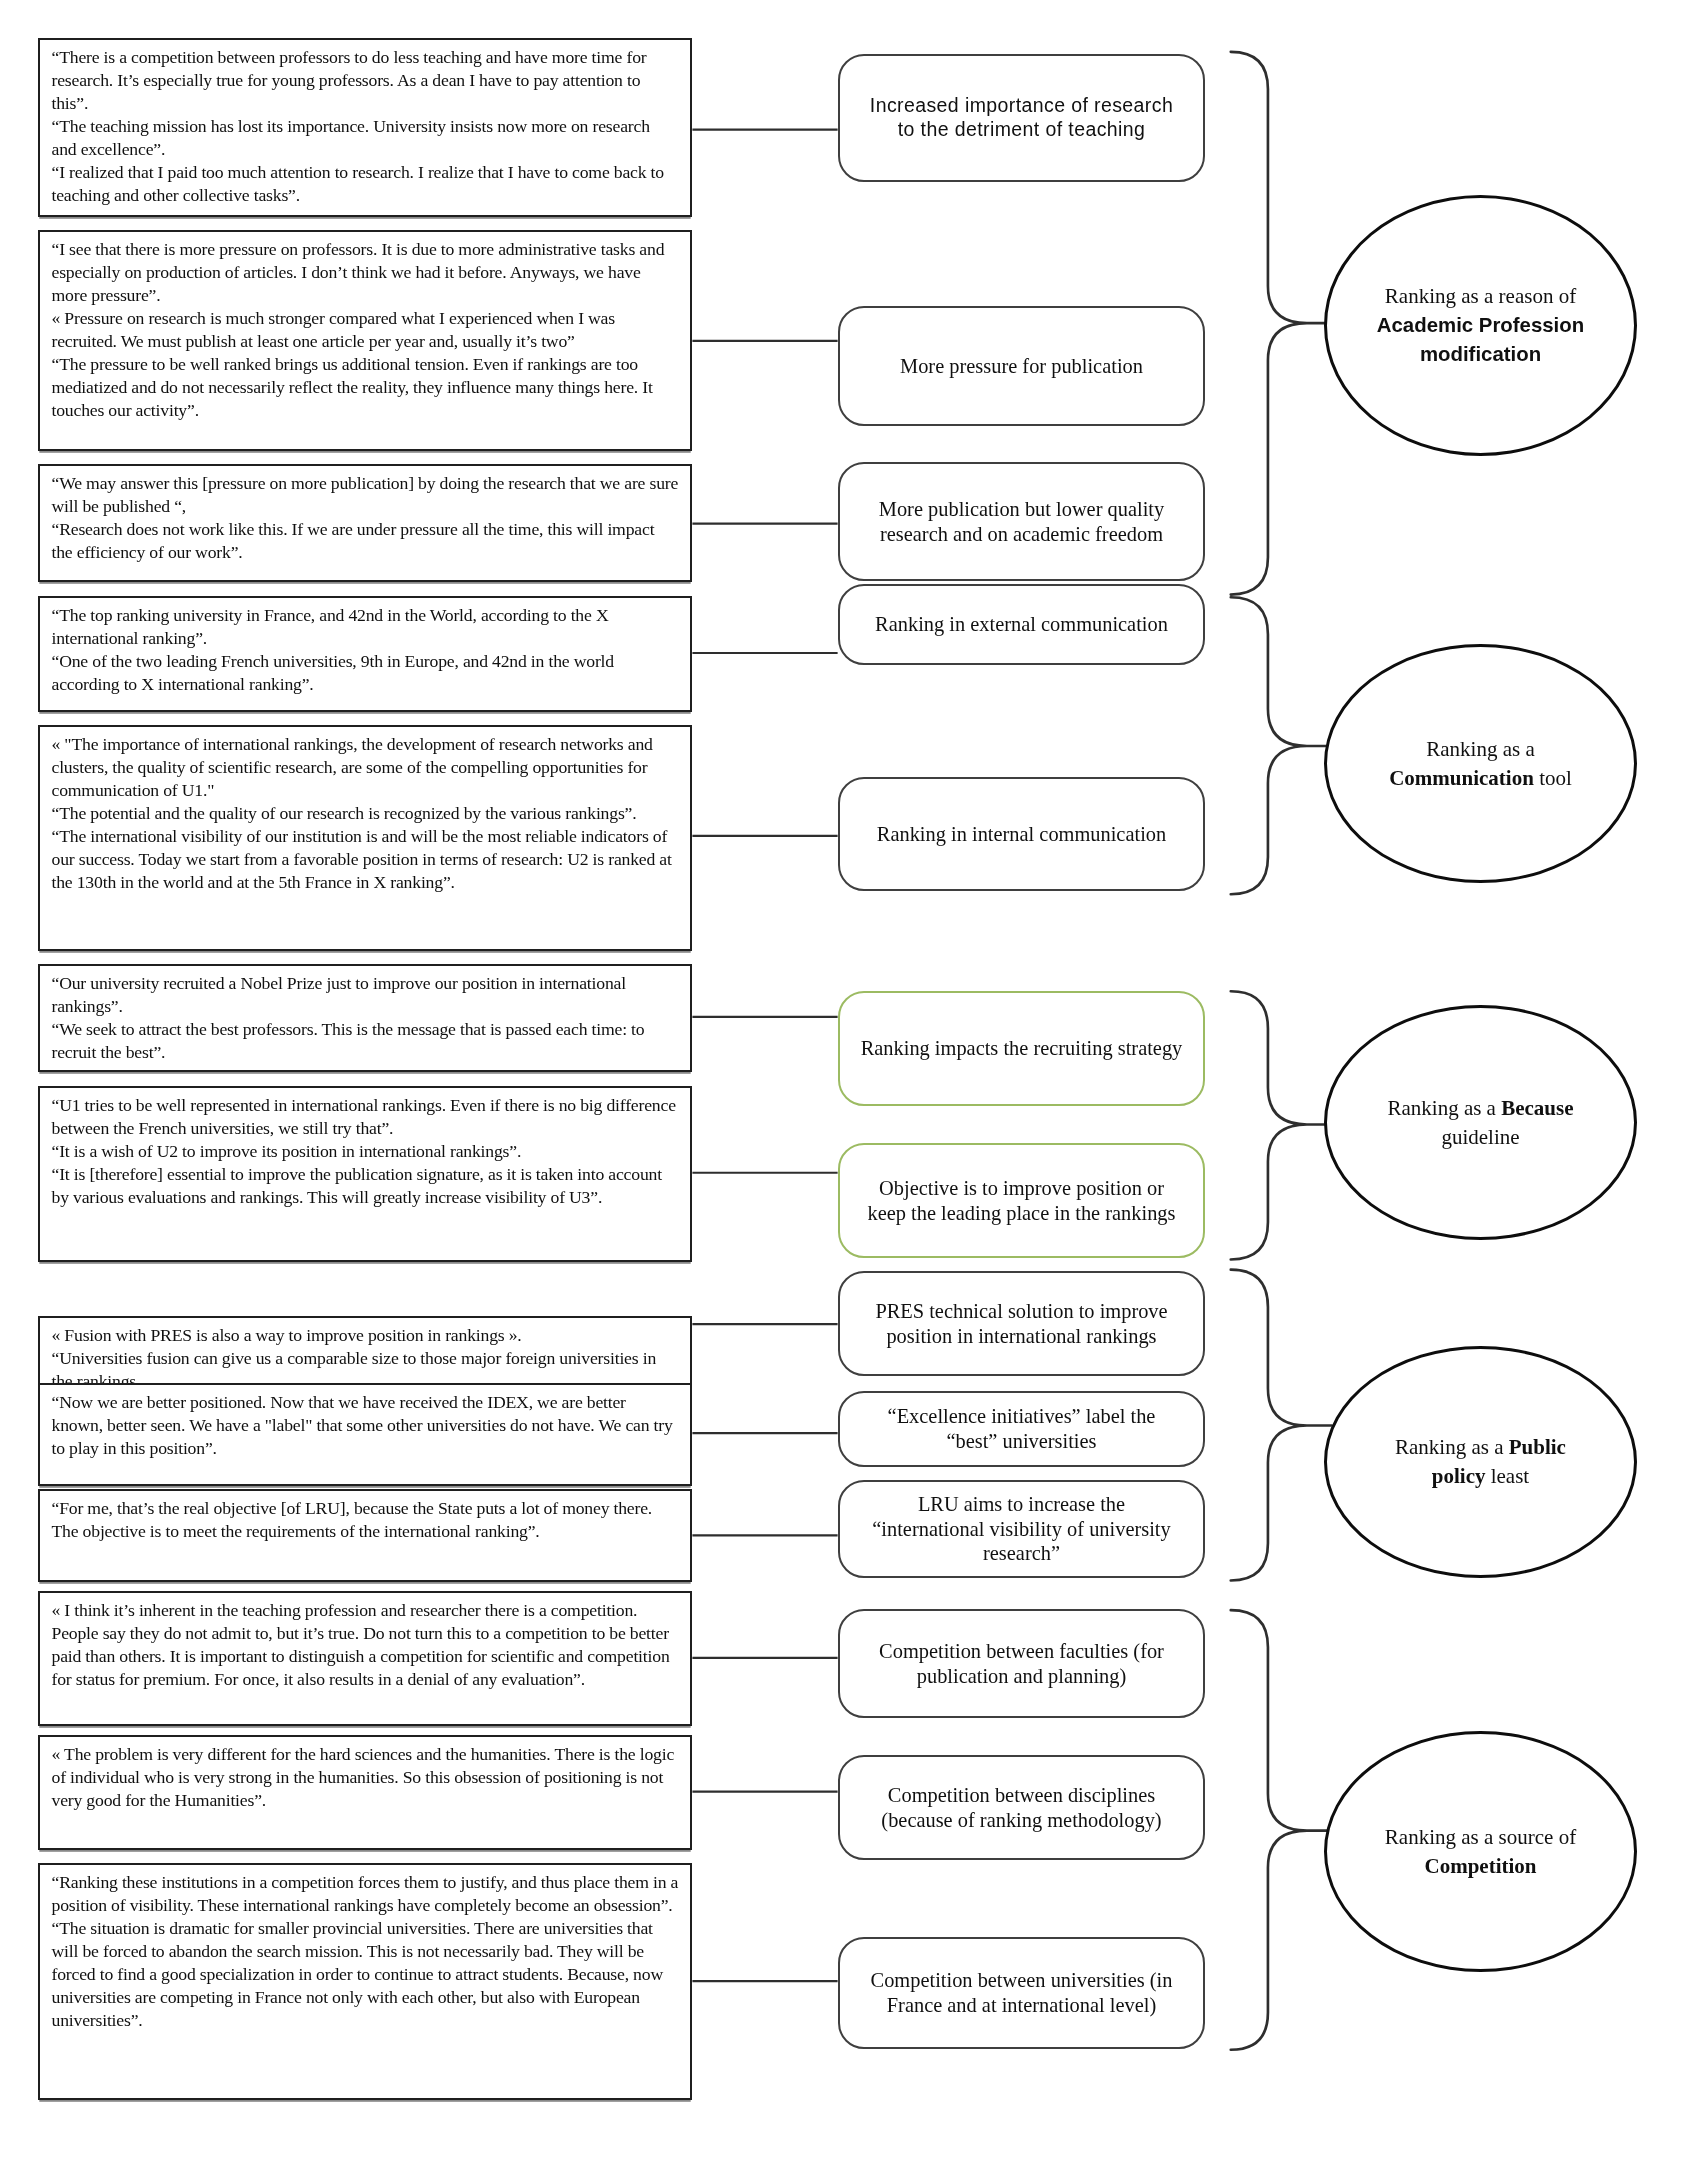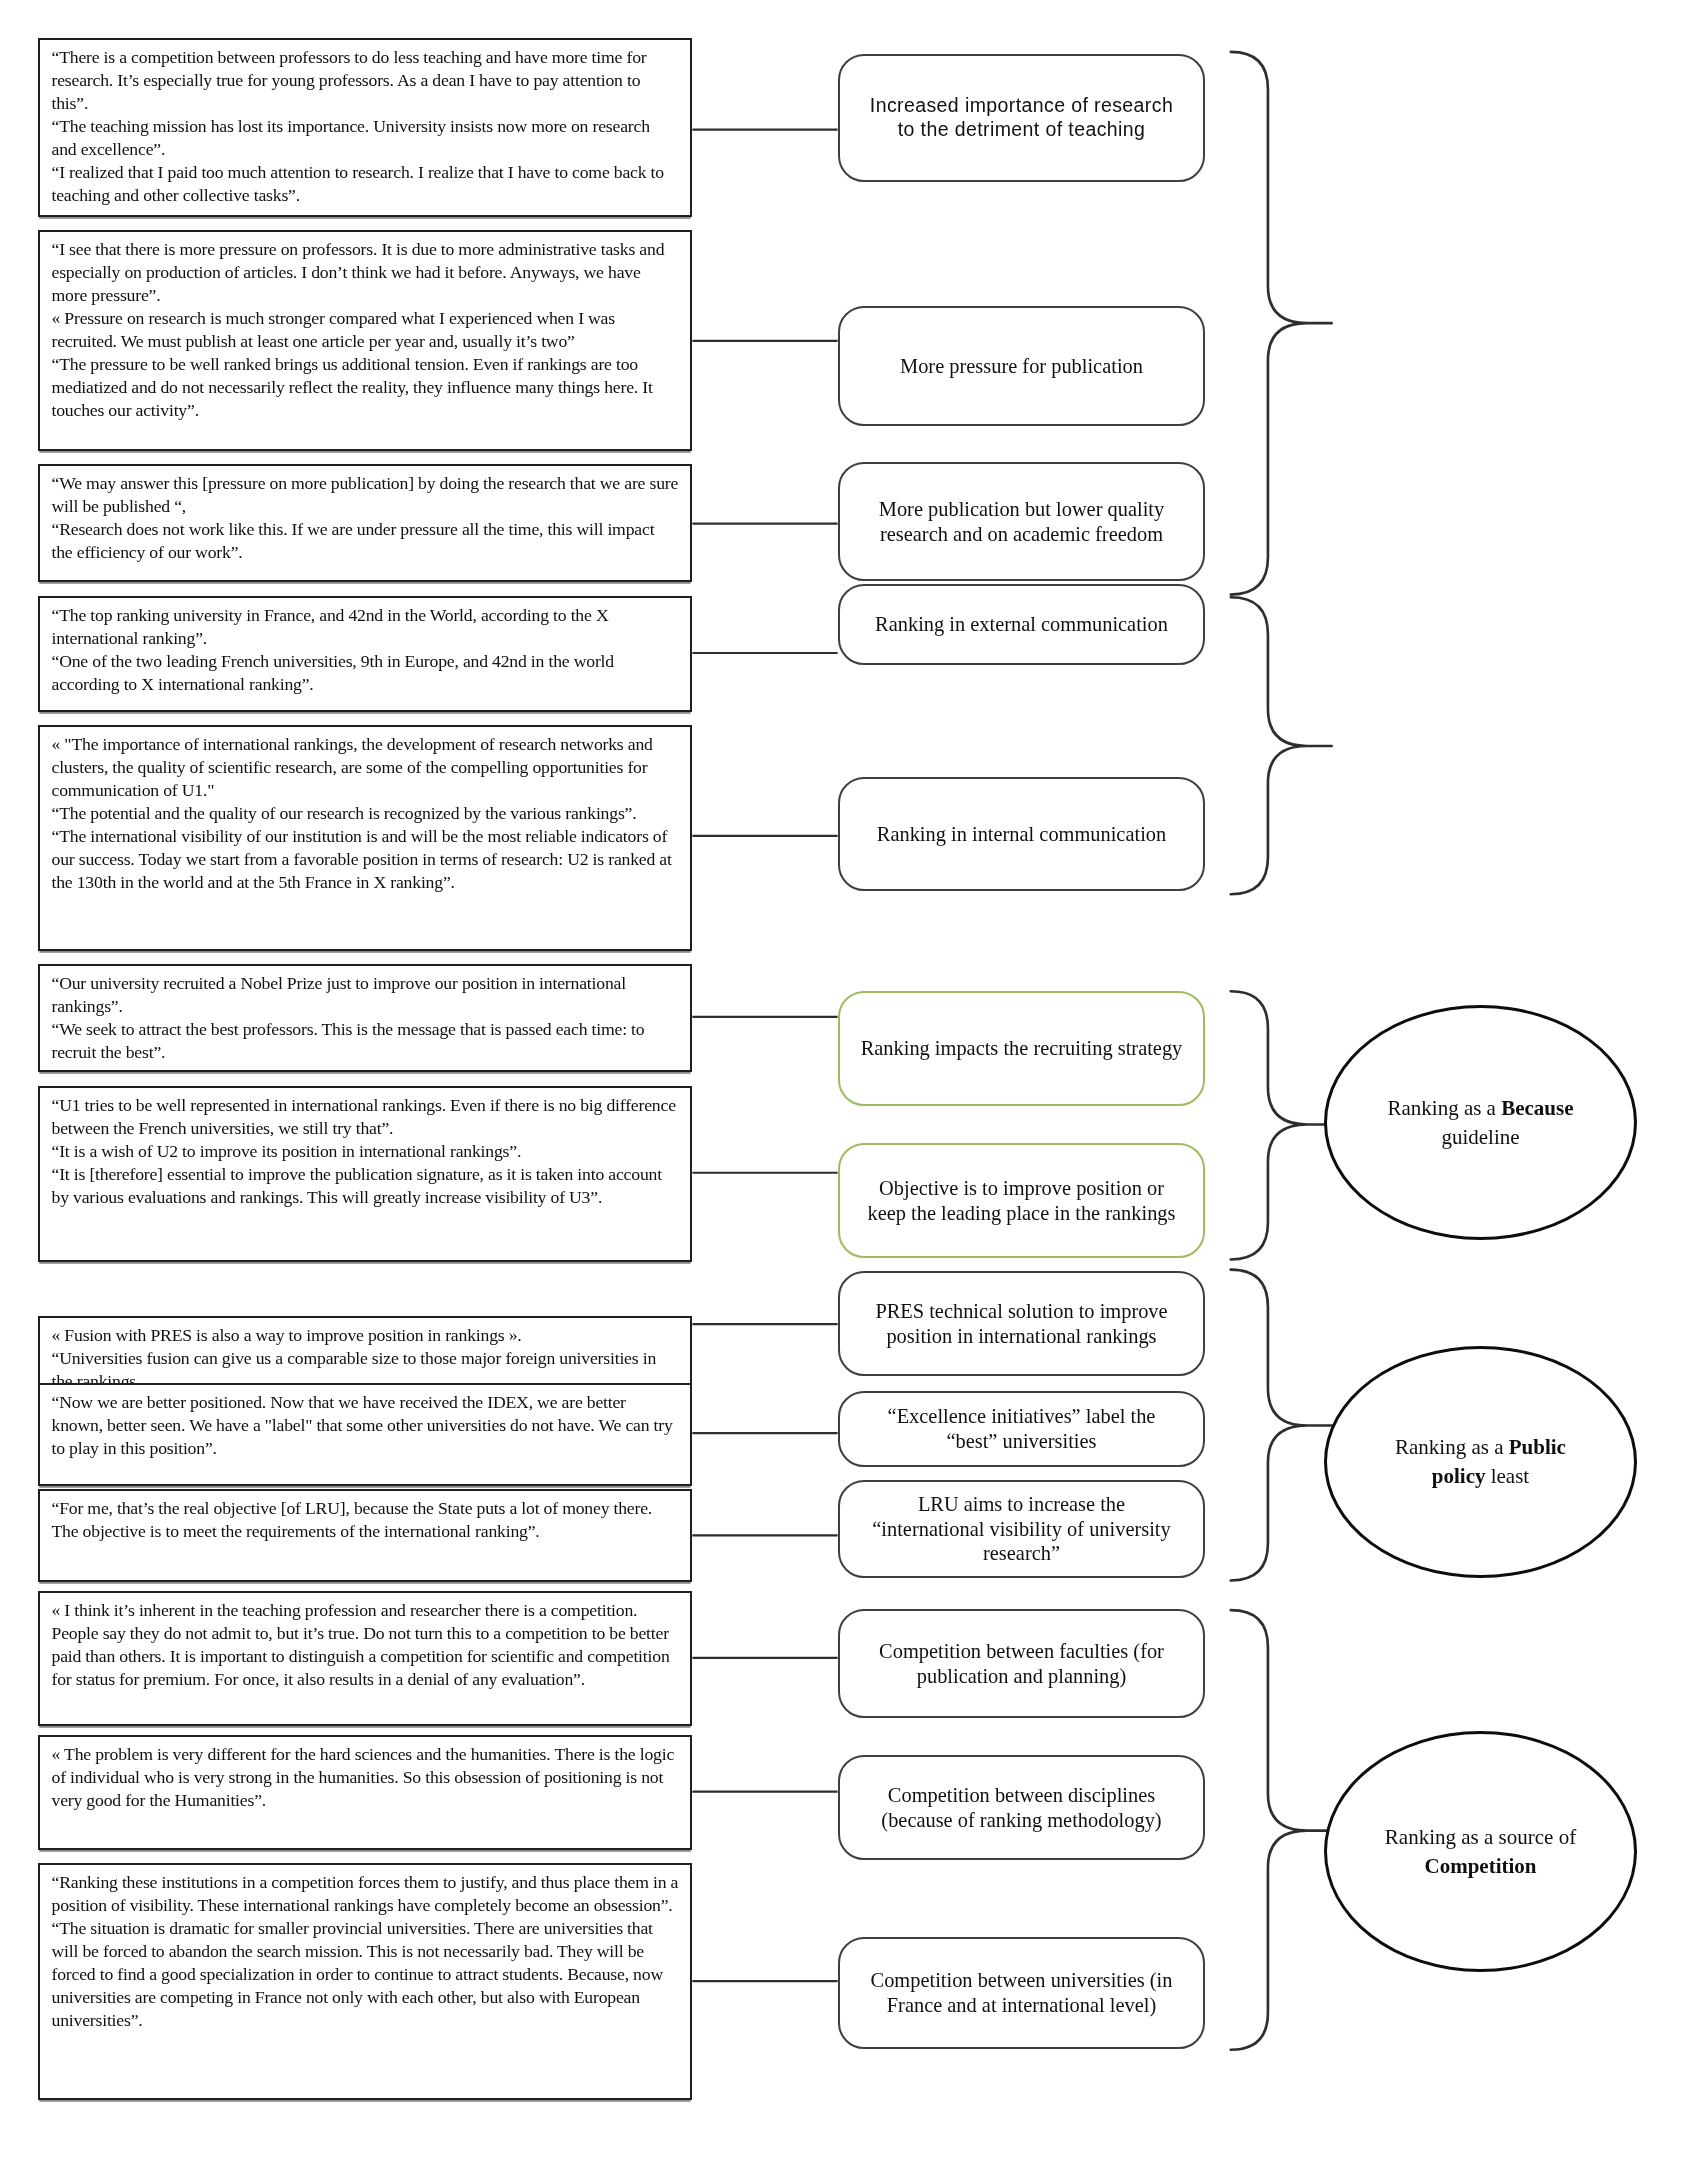--- a/index.html
+++ b/index.html
@@ -142,20 +142,26 @@
   <div class="tbox" style="top:1609px;height:109px">
       <div class="ttext">Competition between faculties (for publication and planning)</div>
     </div>
   <div class="tbox" style="top:1755px;height:105px">
       <div class="ttext">Competition between disciplines (because of ranking methodology)</div>
     </div>
   <div class="tbox" style="top:1937px;height:112px">
       <div class="ttext">Competition between universities (in France and at international level)</div>
     </div>
 
+  <div class="ebox" style="top:195px;height:261px">
+    <div class="etext"><span>Ranking as a reason of </span><b class="cbold c1b">Academic Profession modification</b><span></span></div>
+  </div>
+  <div class="ebox" style="top:644px;height:239px">
+    <div class="etext"><span>Ranking as a </span><b class="cbold">Communication</b><span> tool</span></div>
+  </div>
   <div class="ebox" style="top:1005px;height:235px">
     <div class="etext"><span>Ranking as a </span><b class="cbold">Because</b><span> guideline</span></div>
   </div>
   <div class="ebox" style="top:1346px;height:232px">
     <div class="etext"><span>Ranking as a </span><b class="cbold">Public policy</b><span> least</span></div>
   </div>
   <div class="ebox" style="top:1731px;height:241px">
     <div class="etext"><span>Ranking as a source of </span><b class="cbold">Competition</b><span></span></div>
   </div>
 

